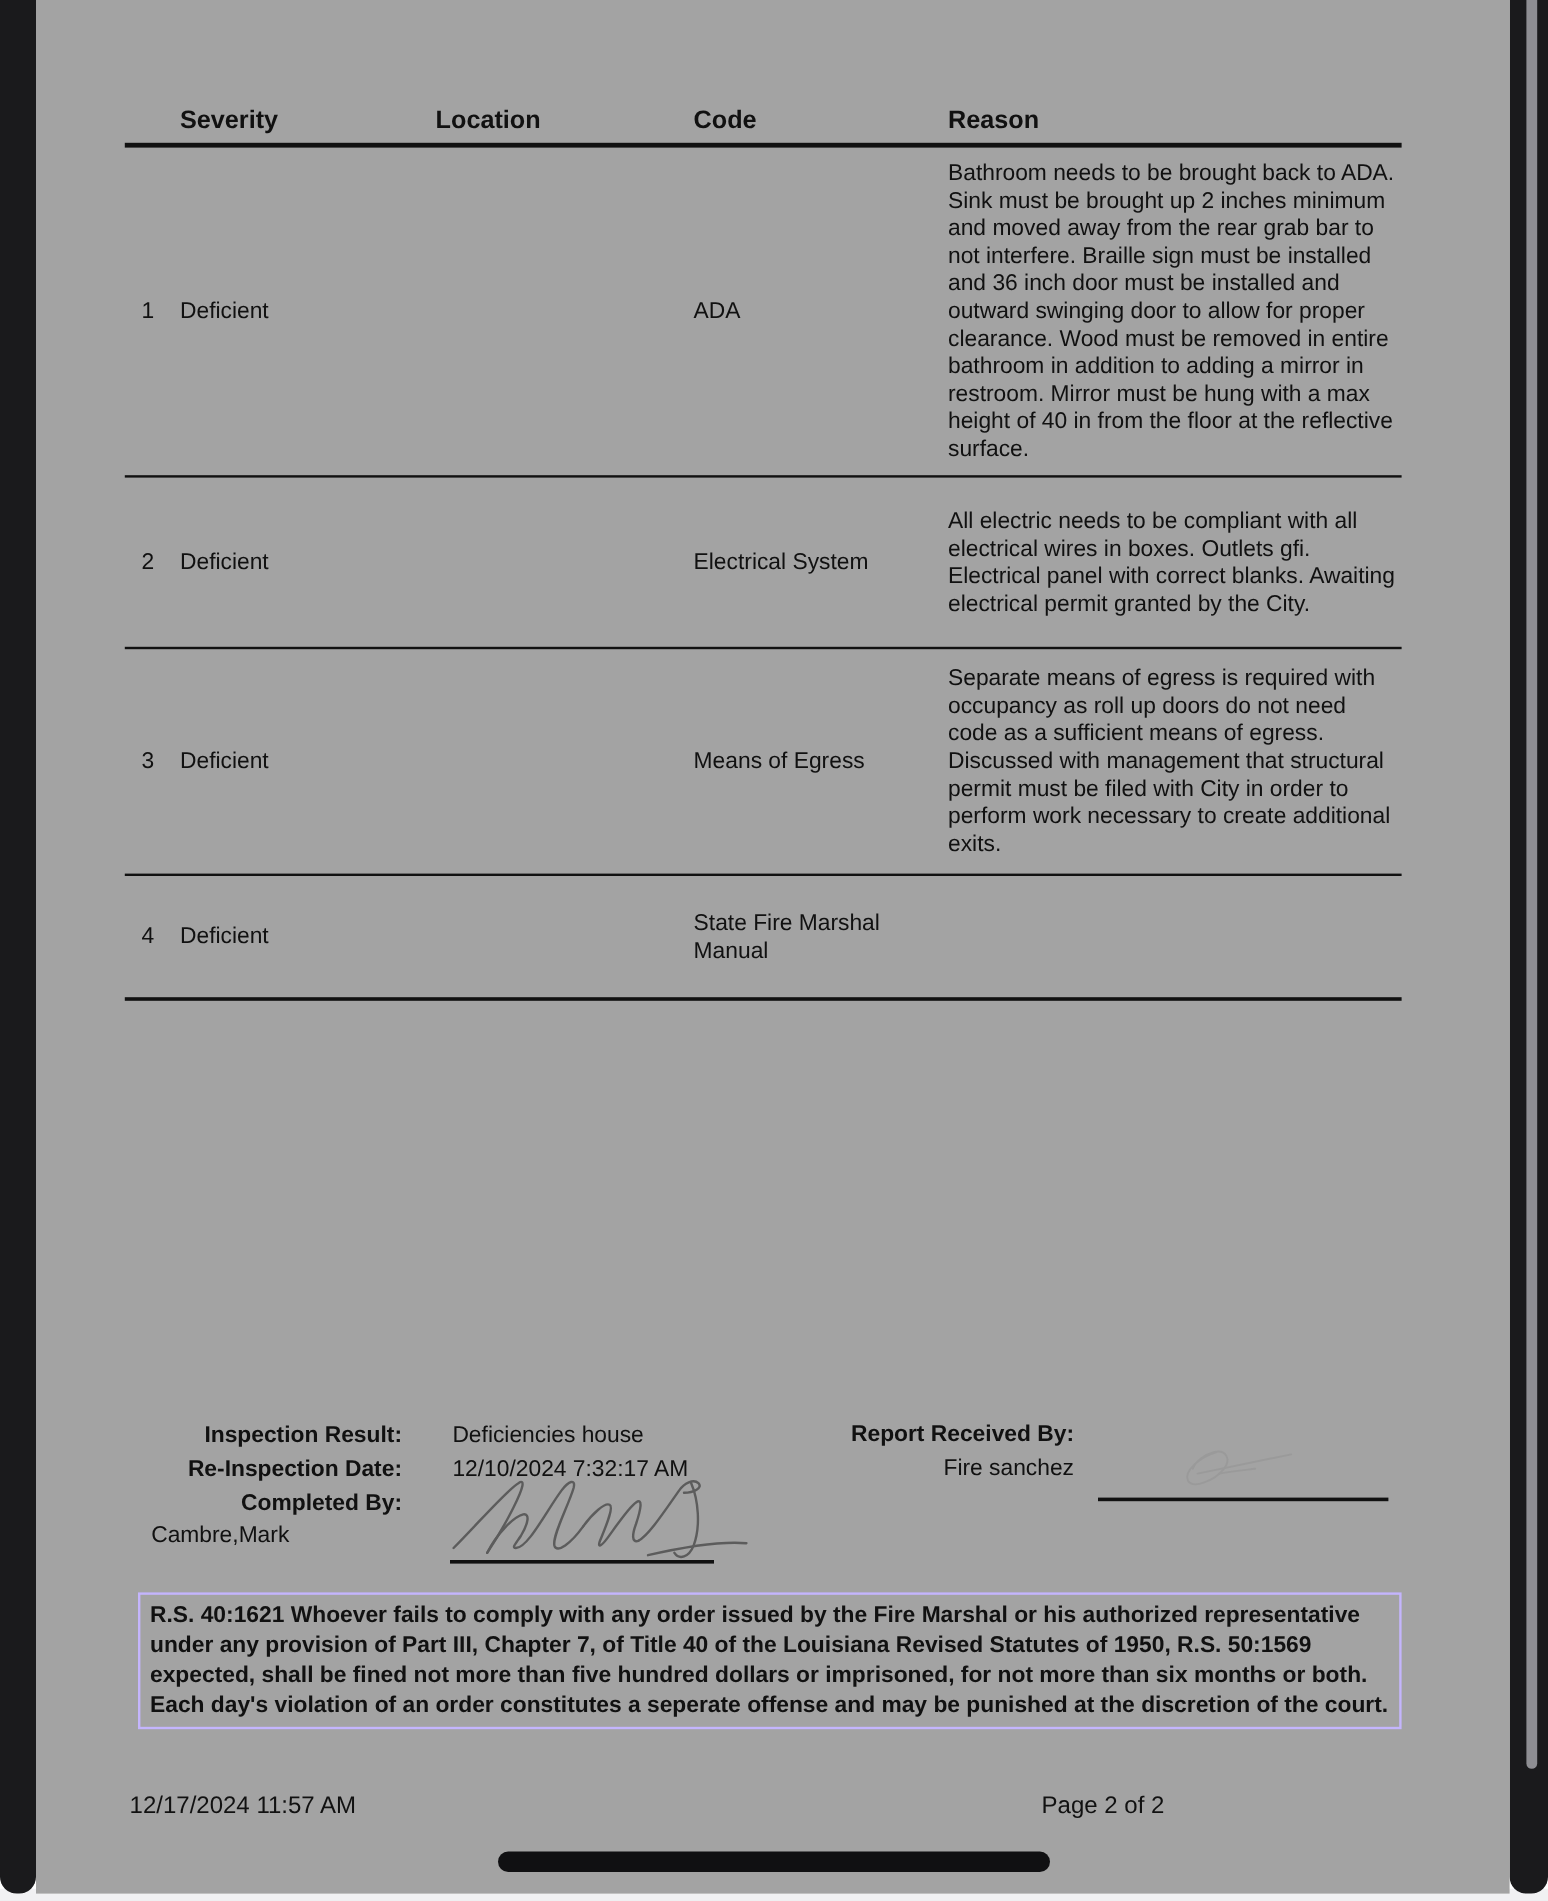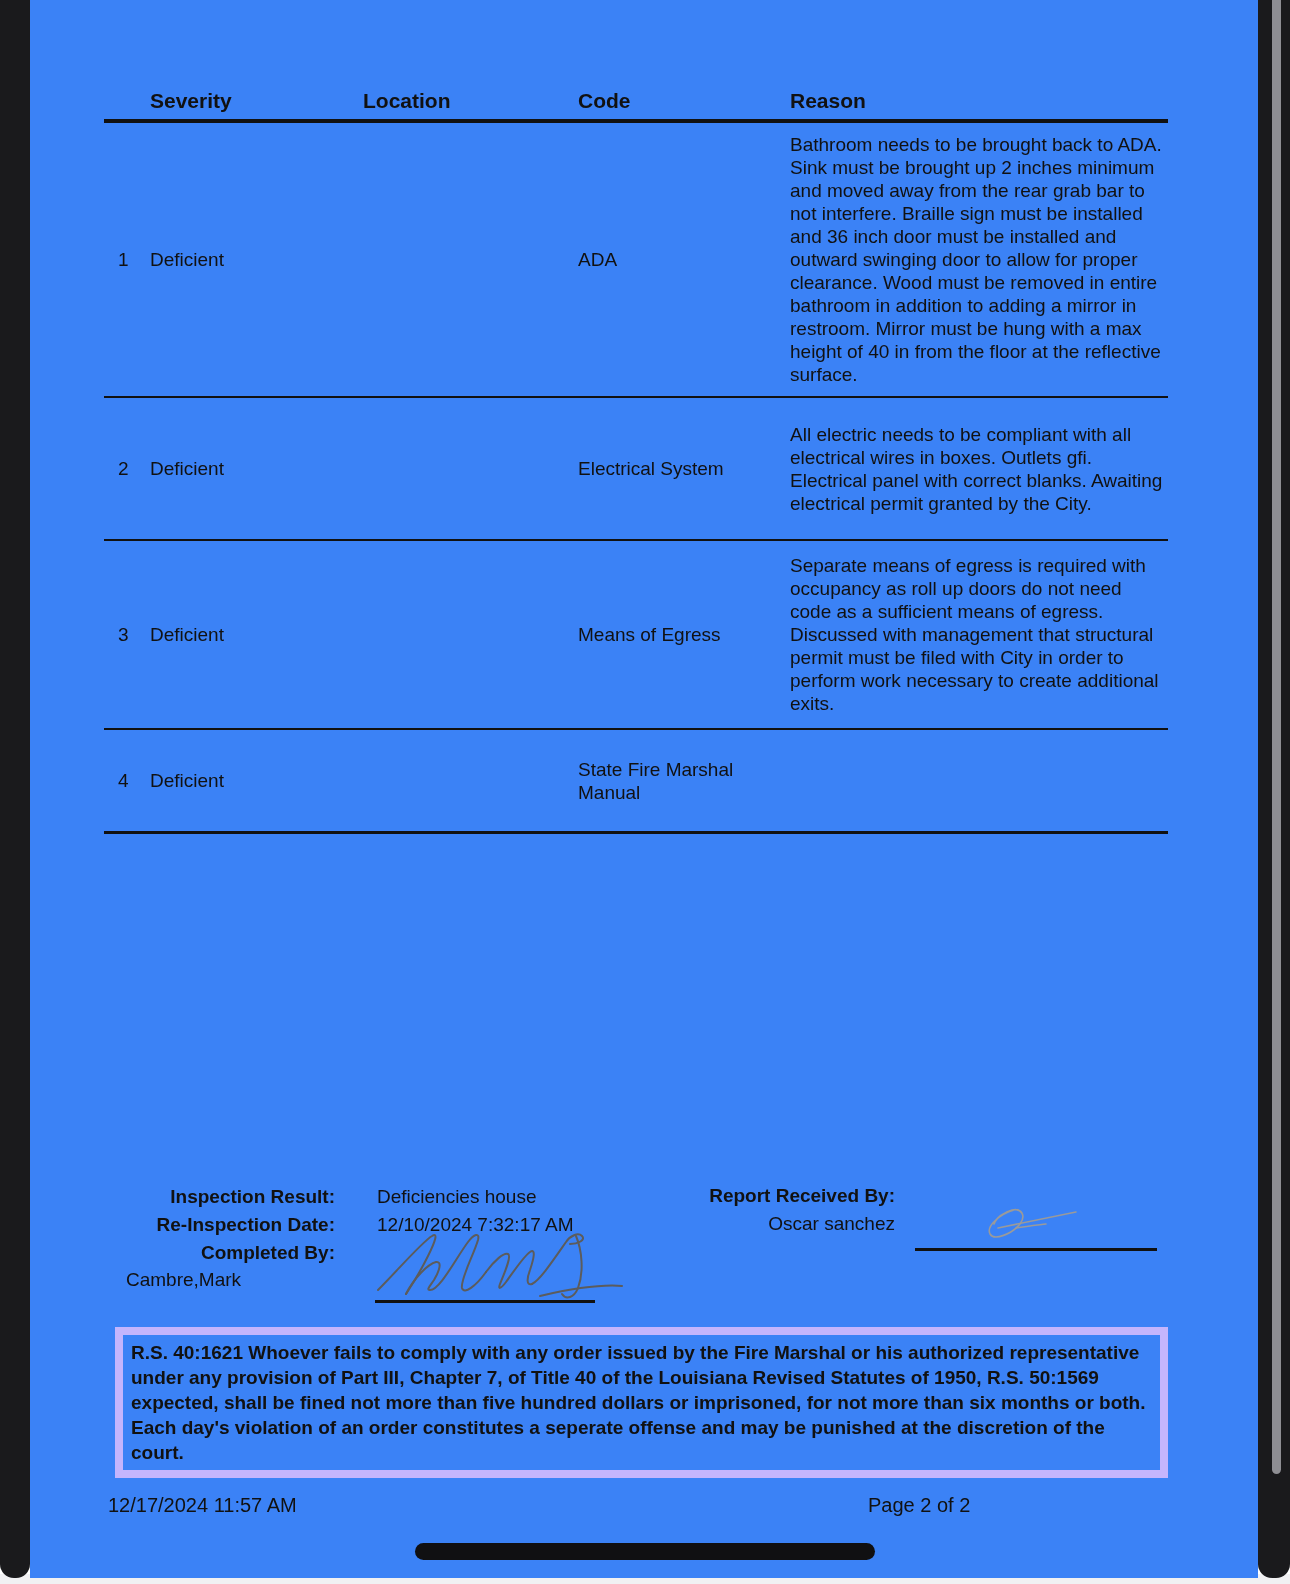--- a/index.html
+++ b/index.html
@@ -26,21 +26,21 @@
     background: #8e8e93; border-radius: 5px; z-index: 5;
   }
   .home-indicator {
     position: absolute; left: 415px; top: 1543px; width: 460px; height: 17px;
     background: #101012; border-radius: 9px; z-index: 6;
   }
 
   
   .page {
     position: absolute; left: 30px; top: 0; width: 1228px; height: 1578px;
-    background: #3b82f6;
+    background: #a3a3a3;
   }
 
   
   .def-table {
     position: absolute; left: 74px; top: 87px; width: 1064px;
     font-size: 19px;
   }
   .t-row {
     display: grid;
     grid-template-columns: 46px 213px 215px 212px 1fr;
@@ -74,21 +74,21 @@
 
   .rr-label {
     position: absolute; font-weight: bold; font-size: 19px; text-align: right;
     left: 600px; width: 265px;
   }
   .rr-value { position: absolute; left: 600px; width: 265px; text-align: right; font-size: 19px; }
 
   
   .legal-box {
     position: absolute; left: 85px; top: 1327px; width: 1053px;
-    border: 8px solid #c4b5fd;
+    border: 2px solid #c4b5fd;
     padding: 5px 8px;
     font-weight: bold; font-size: 19px; line-height: 25px;
   }
 
   
   .footer-date { position: absolute; left: 78px; top: 1494px; font-size: 20px; }
   .footer-page { position: absolute; left: 838px; top: 1494px; width: 300px; text-align: left; font-size: 20px; }
 </style>
 </head>
 <body>
@@ -159,21 +159,21 @@
       <path d="M36,66 C44,50 58,36 66,34 C72,33 70,42 64,52 C60,58 56,62 60,62 C70,62 86,30 98,14 C104,6 110,4 108,12 C104,26 90,52 92,60 C94,67 106,58 116,44"></path>
       <path d="M116,44 C124,33 134,24 138,26 C142,28 134,46 130,56 C128,61 130,62 136,54 C144,43 154,28 160,24 C166,20 164,30 160,42 C157,50 156,58 162,56"></path>
       <path d="M162,56 C170,52 182,34 196,14 C200,8 208,4 212,8 C216,12 208,16 200,16"></path>
       <path d="M206,8 C212,22 214,44 208,60 C204,70 196,72 192,66"></path>
       <path d="M170,68 C196,62 228,56 252,58"></path>
     </g>
   </svg>
   <div class="sig-line" style="left:345px; top:1300px; width:220px;"></div>
 
   <div class="rr-label" style="top:1185px;">Report Received By:</div>
-  <div class="rr-value" style="top:1213px;">Oscar sanchez</div>
+  <div class="rr-value" style="top:1213px;">Fire sanchez</div>
 
   <svg class="sig-svg" style="left:950px; top:1198px;" width="130" height="44" viewBox="0 0 130 44">
     <g fill="none" stroke="#9a9a9a" stroke-width="1.6" stroke-linecap="round">
       <path d="M34,12 C20,16 6,28 10,36 C14,43 32,36 40,26 C46,18 42,10 32,12 C24,14 16,20 14,26"></path>
       <path d="M18,30 L96,14"></path>
       <path d="M36,30 C48,28 58,27 66,26"></path>
     </g>
   </svg>
   <div class="sig-line" style="left:885px; top:1248px; width:242px;"></div>
 

